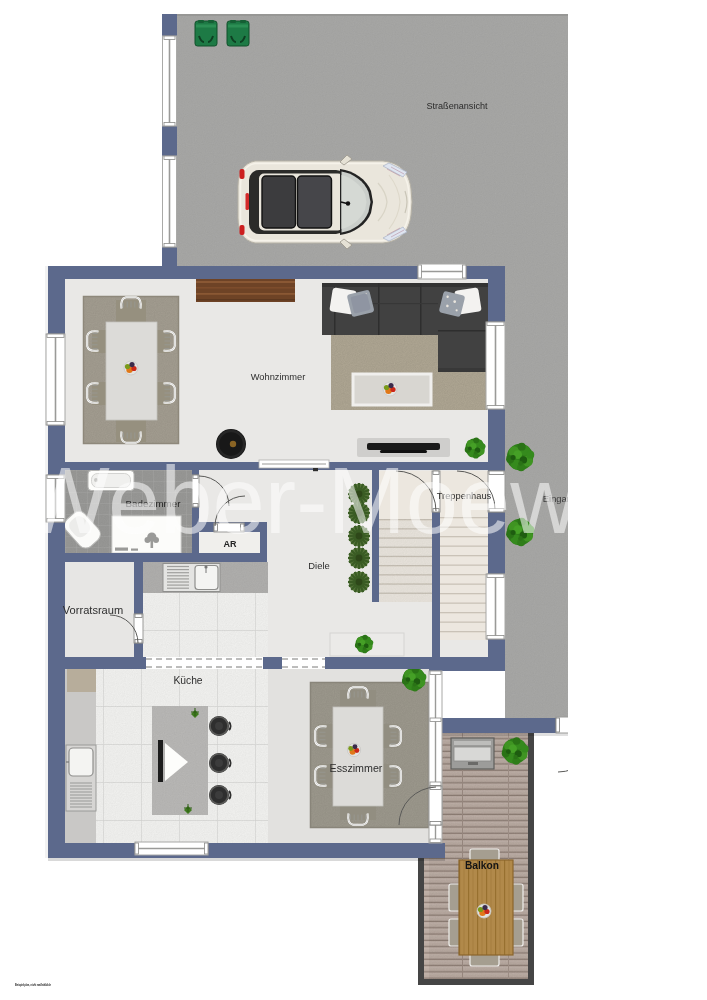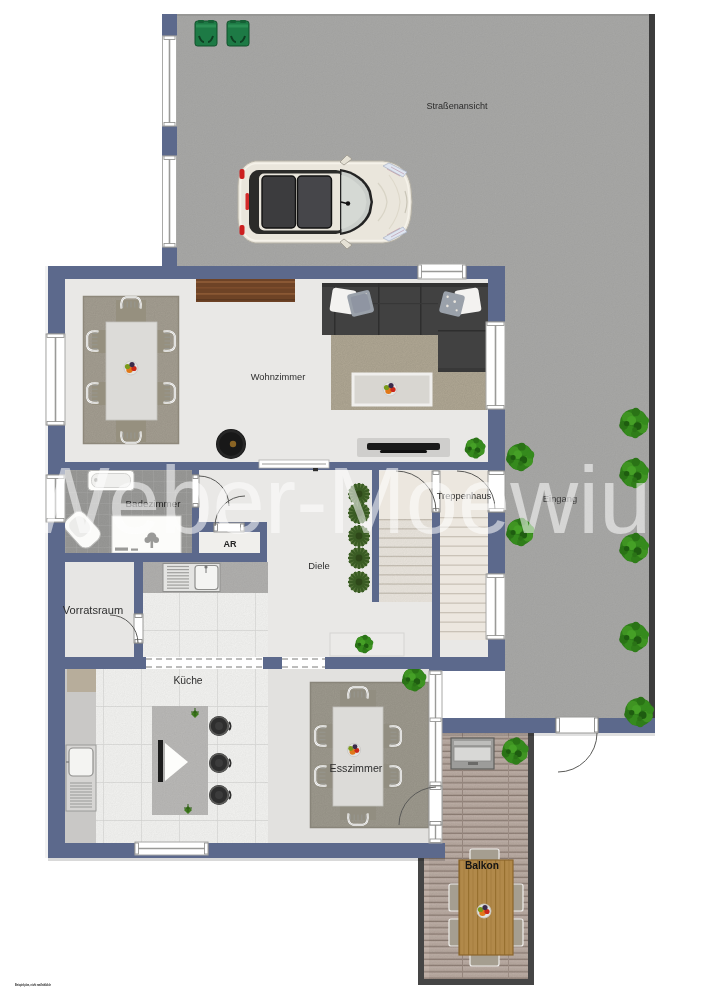--- a/index.html
+++ b/index.html
@@ -1,14 +1,14 @@
 <!DOCTYPE html>
 <html><head><meta charset="utf-8"><style>
 html,body{margin:0;padding:0;background:#ffffff;}
-#pg{position:relative;width:707px;height:1000px;background:#ffffff;overflow:hidden;}
+#pg{position:relative;width:568px;height:1000px;background:#ffffff;overflow:hidden;}
 svg{display:block}
 </style></head><body>
 <div id="pg">
 <svg width="707" height="1000" viewBox="0 0 707 1000" font-family="Liberation Sans, sans-serif">
 
 <defs>
 <filter id="noise" x="0%" y="0%" width="100%" height="100%">
  <feTurbulence type="fractalNoise" baseFrequency="0.9" numOctaves="2" result="n"></feTurbulence>
  <feColorMatrix in="n" type="matrix" values="0 0 0 0 0  0 0 0 0 0  0 0 0 0 0  0.5 0.5 0.5 0 0"></feColorMatrix>
  <feComposite operator="in" in2="SourceGraphic"></feComposite>

